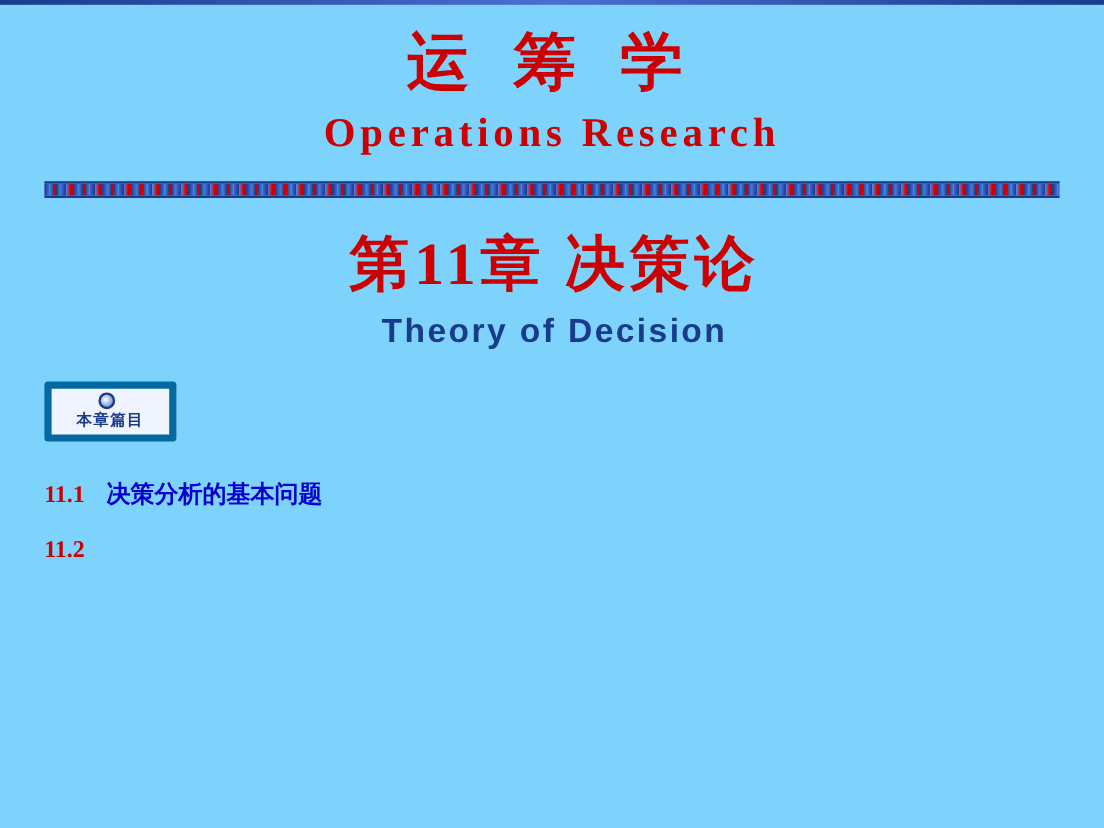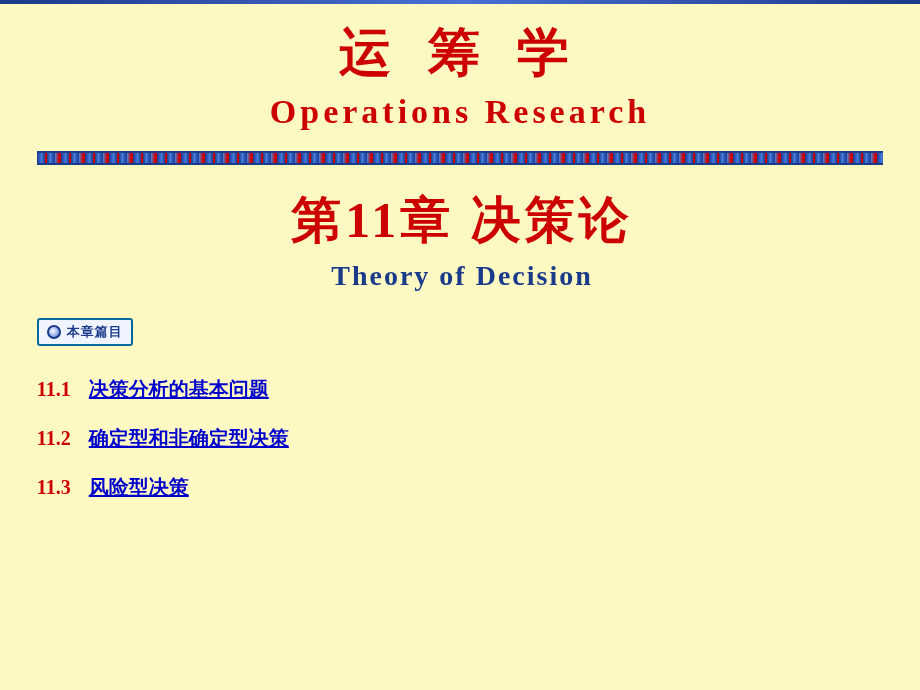--- a/index.html
+++ b/index.html
@@ -12,21 +12,21 @@
       width: 920px;
       height: 690px;
       background: #ffffff;
       font-family: 'SimSun', '宋体', serif;
       overflow: hidden;
     }
 
     .slide-container {
       width: 920px;
       height: 690px;
-      background: #fef9c3;
+      background: #7dd3fc;
       position: relative;
       display: flex;
       flex-direction: column;
       align-items: center;
     }
 
     
     .top-line {
       width: 100%;
       height: 4px;
@@ -90,40 +90,41 @@
       font-weight: bold;
       color: #cc0000;
       font-family: 'SimSun', '宋体', serif;
       letter-spacing: 4px;
     }
 
     .chapter-title-english {
       font-size: 28px;
       font-weight: bold;
       color: #1a3a8a;
-      font-family: Liberation Serif, serif;
+      font-family: Liberation Sans, sans-serif;
       margin-top: 6px;
       letter-spacing: 2px;
     }
 
     
     .chapter-badge-row {
       width: 92%;
       margin: 18px auto 0 auto;
       display: flex;
       align-items: center;
     }
 
     .chapter-badge {
       display: flex;
       align-items: center;
-      border: 2px solid #0369a1;
+      border: 6px solid #0369a1;
       border-radius: 3px;
-      padding: 3px 8px;
+      padding: 3px 21px;
       background: #f0f4ff;
+      flex-direction: column;
     }
 
     .badge-dot {
       width: 14px;
       height: 14px;
       border-radius: 50%;
       background: radial-gradient(circle at 40% 40%, #ffffff, #4a6fd4);
       border: 2px solid #1a3a8a;
       margin-right: 6px;
       flex-shrink: 0;
@@ -159,21 +160,20 @@
       color: #cc0000;
       font-family: 'Times New Roman', 'SimSun', serif;
       min-width: 52px;
       flex-shrink: 0;
     }
 
     .toc-link {
       font-size: 20px;
       font-weight: bold;
       color: #0000cc;
-      text-decoration: underline;
       font-family: 'SimSun', '宋体', serif;
       cursor: pointer;
     }
   </style>
 </head>
 <body>
 
 <div class="slide-container">
 
   <div class="top-line"></div>
@@ -199,25 +199,20 @@
 
   <div class="toc-section">
 
     <div class="toc-item">
       <span class="toc-number">11.1 </span>
       <span class="toc-link">决策分析的基本问题</span>
     </div>
 
     <div class="toc-item">
       <span class="toc-number">11.2 </span>
-      <span class="toc-link">确定型和非确定型决策</span>
     </div>
 
-    <div class="toc-item">
-      <span class="toc-number">11.3 </span>
-      <span class="toc-link">风险型决策</span>
-    </div>
 
 
 
   </div>
 
 </div>
 
 </body></html>

